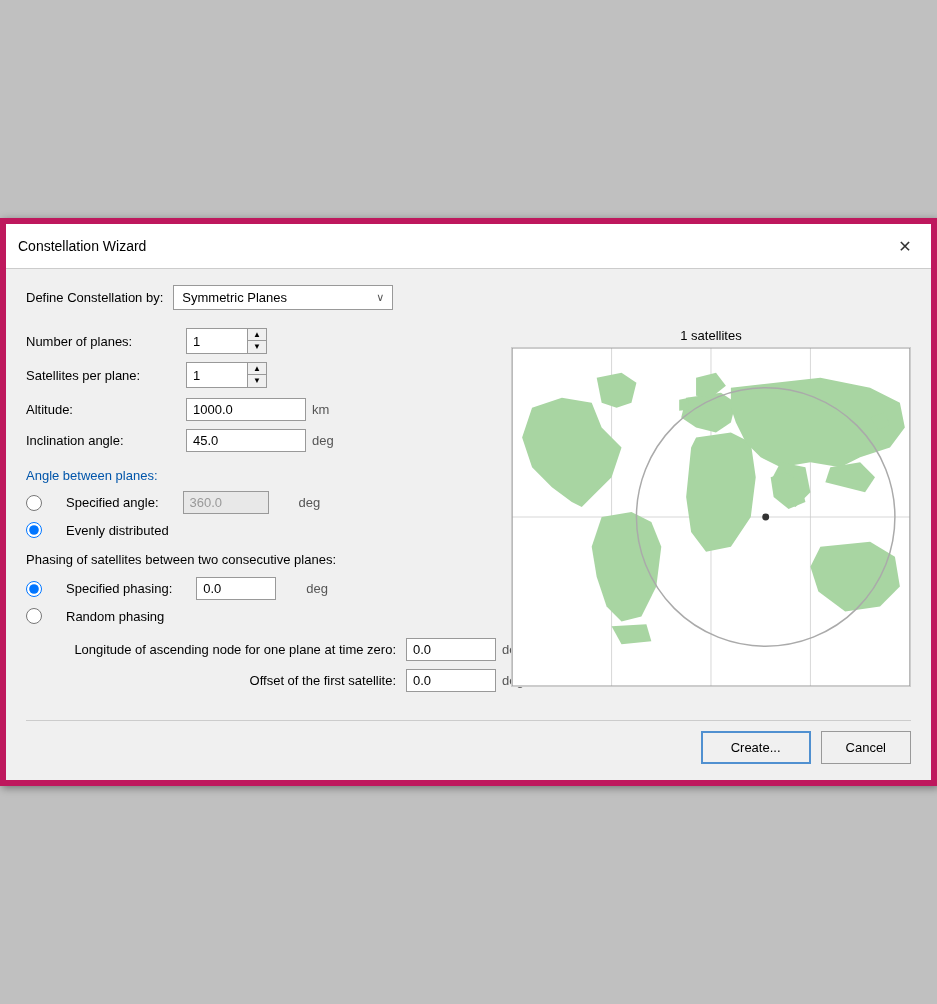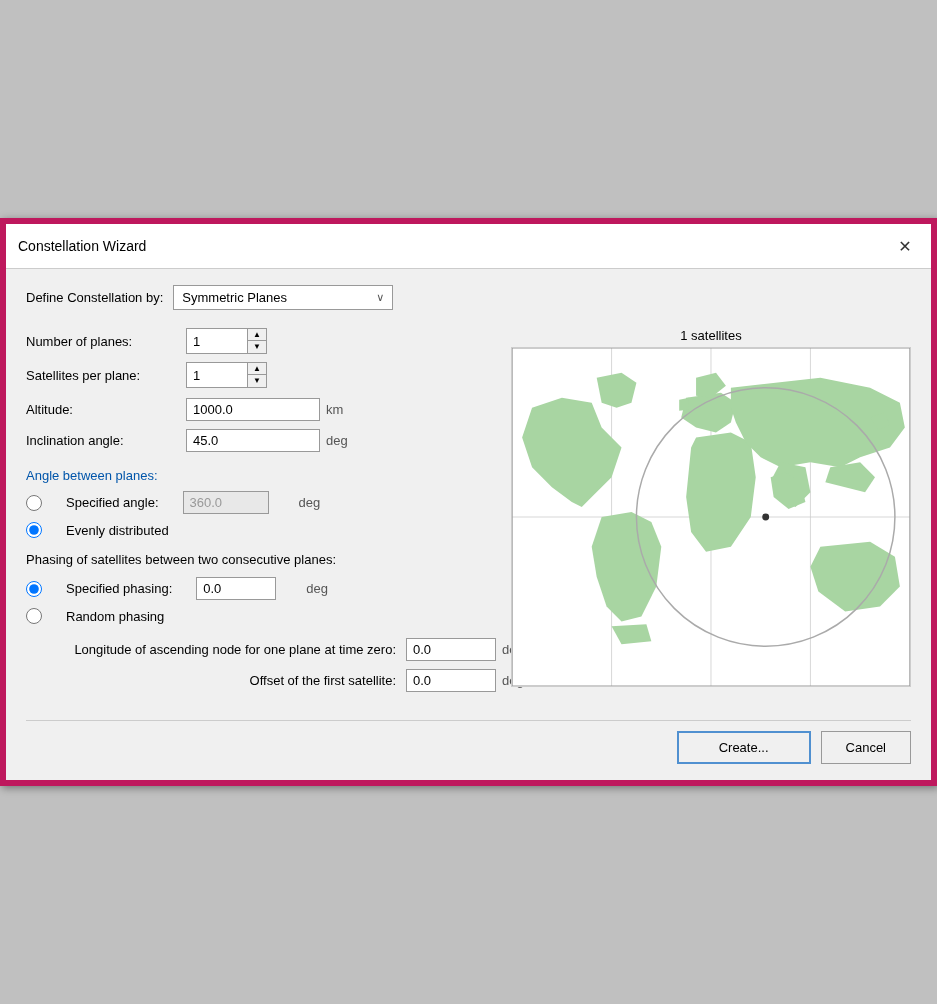--- a/index.html
+++ b/index.html
@@ -140,21 +140,21 @@
       cursor: pointer;
       font-size: 8px;
       display: flex;
       align-items: center;
       justify-content: center;
       padding: 0;
       line-height: 1;
     }
     .spin-btn:first-child { border-bottom: 1px solid #999; }
     .text-input {
-      width: 134px;
+      width: 120px;
       border: 1px solid #999;
       padding: 3px 6px;
       font-size: 13px;
       background: #fff;
       outline: none;
     }
     .unit-label {
       margin-left: 6px;
       color: #555;
       font-size: 13px;
@@ -205,21 +205,21 @@
     }
     .button-row {
       display: flex;
       justify-content: flex-end;
       gap: 10px;
       margin-top: 20px;
       padding-top: 10px;
       border-top: 1px solid #ccc;
     }
     .create-btn {
-      padding: 7px 40px;
+      padding: 7px 28px;
       border: 2px solid #5090d0;
       background: #f0f0f0;
       font-size: 13px;
       cursor: pointer;
     }
     .cancel-btn {
       padding: 7px 24px;
       border: 1px solid #999;
       background: #f0f0f0;
       font-size: 13px;

